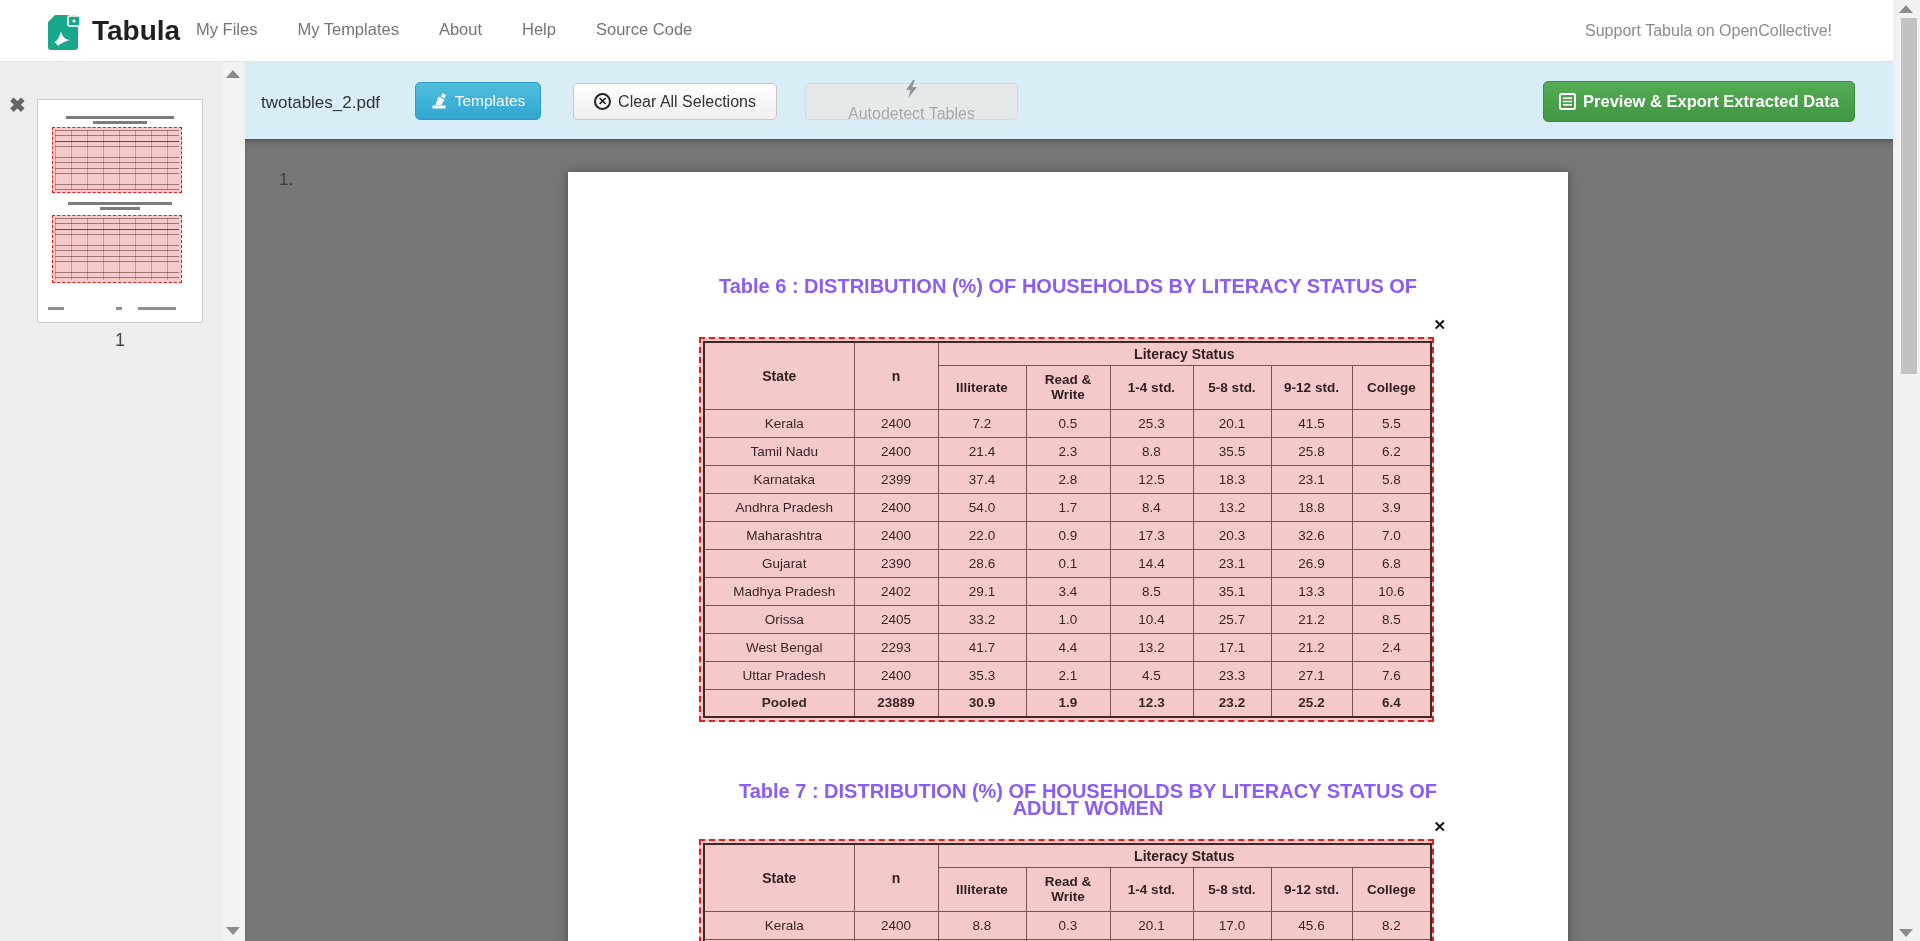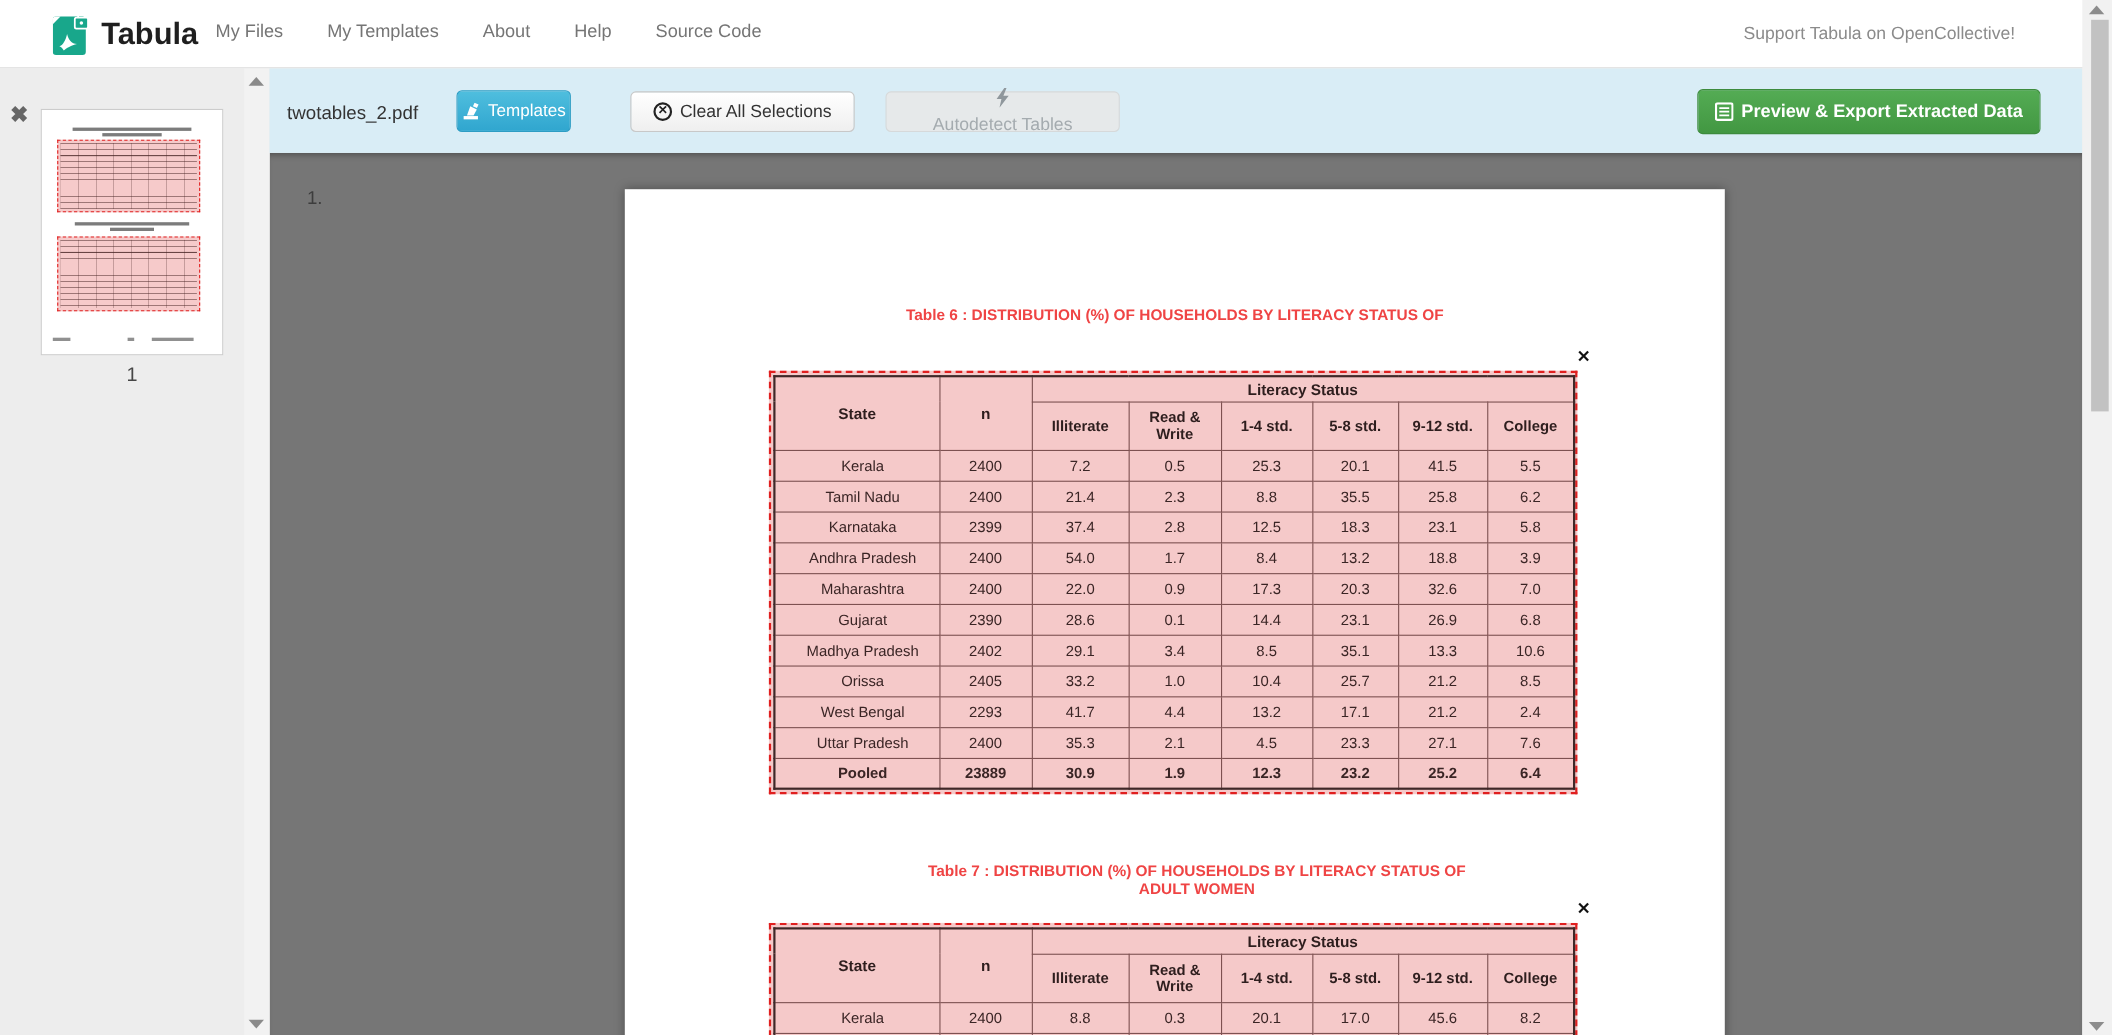--- a/index.html
+++ b/index.html
@@ -16,21 +16,21 @@
   .support-link { position:absolute; right:88px; top:0; height:62px; display:flex; align-items:center;
     font-size:16px; color:#8b8b8b; cursor:pointer; }
 
   
   .toolbar { position:absolute; left:245px; top:62px; width:1648px; height:77px;
     background:#d9edf6; z-index:20; }
   .filename { position:absolute; left:16px; top:0; height:81px; display:flex; align-items:center;
     font-size:17px; color:#333; }
   .btn { position:absolute; display:flex; align-items:center; justify-content:center; gap:7px;
     border-radius:5px; font-size:15.5px; cursor:pointer; white-space:nowrap; }
-  .btn-templates { left:170px; top:20px; width:104px; height:38px;
+  .btn-templates { left:170px; top:20px; width:126px; height:38px;
     background:linear-gradient(#4fbede,#30a6cf); border:1px solid #2e9dc4; color:#fff; }
   .btn-clear { left:328px; top:21px; width:204px; height:37px;
     background:linear-gradient(#ffffff,#efefef); border:1px solid #c8c8c8; color:#333; font-size:16px; }
   .btn-autodetect { left:560px; top:21px; width:213px; height:37px;
     background:#e6e9ea; border:1px solid #d6d9da; color:#a4abaf; font-size:16px; cursor:default;flex-direction:column; }
   .btn-export { left:1298px; top:19px; width:312px; height:41px;
     background:linear-gradient(#54ac54,#429742); border:1px solid #3d8b3d; color:#fff; font-size:16.5px; font-weight:bold; }
   .clear-icon { width:17px; height:17px; border:2px solid #222; border-radius:50%;
     display:flex; align-items:center; justify-content:center; font-size:11px; font-weight:bold; color:#222; line-height:1; }
 
@@ -57,21 +57,21 @@
   .thumb-pagenum { position:absolute; left:37px; top:268px; width:166px; text-align:center;
     font-size:18px; color:#464646; }
 
   
   .main { position:absolute; left:245px; top:139px; width:1648px; height:802px; background:#767676;
     overflow:hidden; box-shadow:inset 0 5px 7px -4px rgba(0,0,0,.4); }
   .page-marker { position:absolute; left:34px; top:31px; font-size:17px; color:#3d3d3d; }
   .pdf-page { position:absolute; left:323px; top:33px; width:1000px; height:930px;
     background:#ffffff; box-shadow:0 0 9px rgba(0,0,0,.35); }
   .pdf-title { position:absolute; width:100%; text-align:center; font-weight:bold;
-    font-size:14px; line-height:16.5px; color:#ef4444; }
+    font-size:20px; line-height:16.5px; color:#8b5cf6; }
   .sel { position:absolute; left:131px; width:735px; background:#f5c9c9;
     border:2px dashed #e01f1f; padding:2px; cursor:move; }
   .sel-close { position:absolute; right:-14px; top:-22px; font-size:15px; font-weight:bold;
     color:#111; cursor:pointer; line-height:1; }
   table.pdf-table { border-collapse:collapse; table-layout:fixed; width:727px; color:#3a2525; }
   table.pdf-table th, table.pdf-table td { border:1px solid #7d5151; font-size:13.5px;
     text-align:center; vertical-align:middle; overflow:hidden; }
   table.pdf-table { border:2px solid #3f2828; }
   table.pdf-table th { font-weight:bold; color:#2e1e1e; font-size:14px; }
   td.state-cell { text-align:left; padding-left:10px; }

